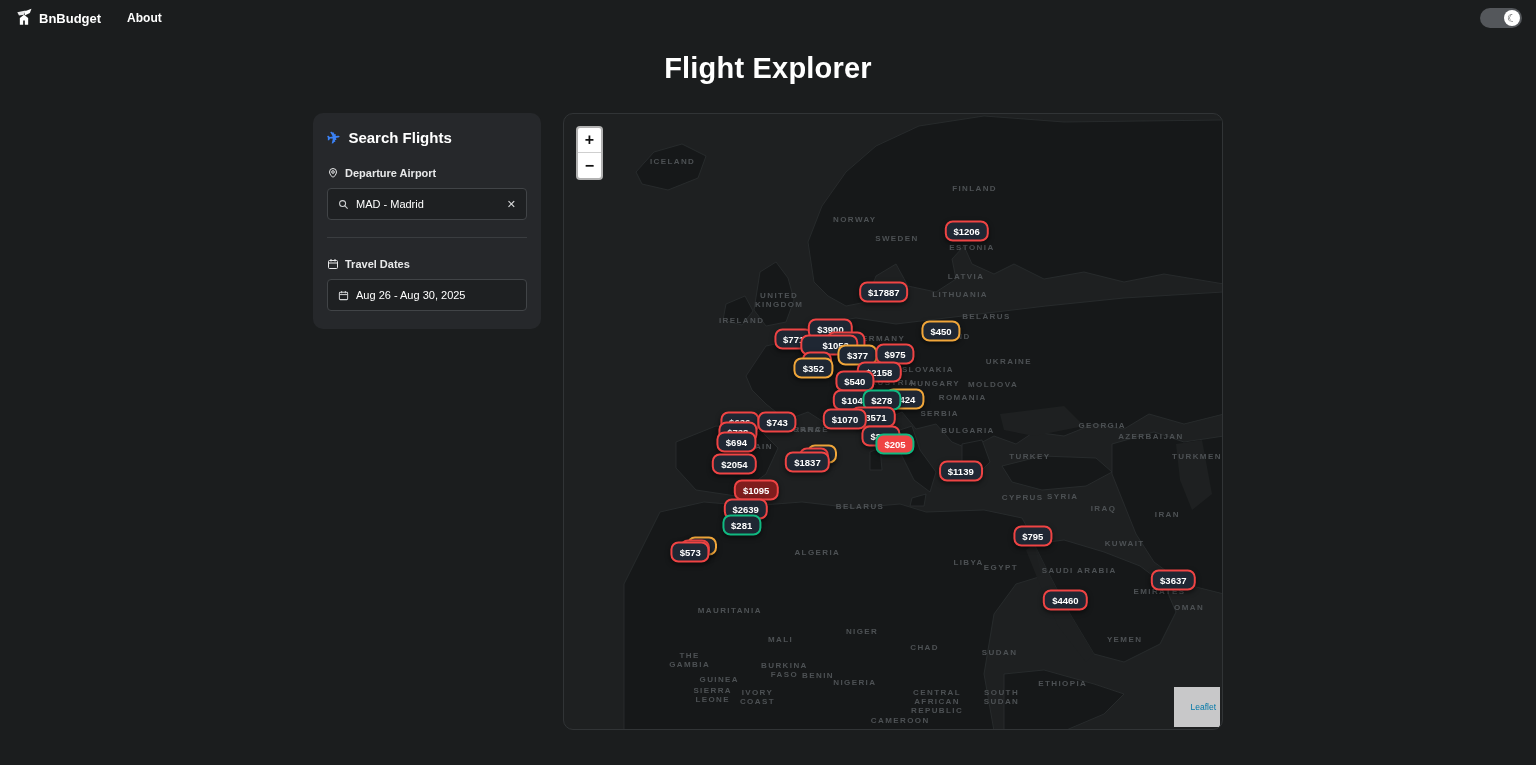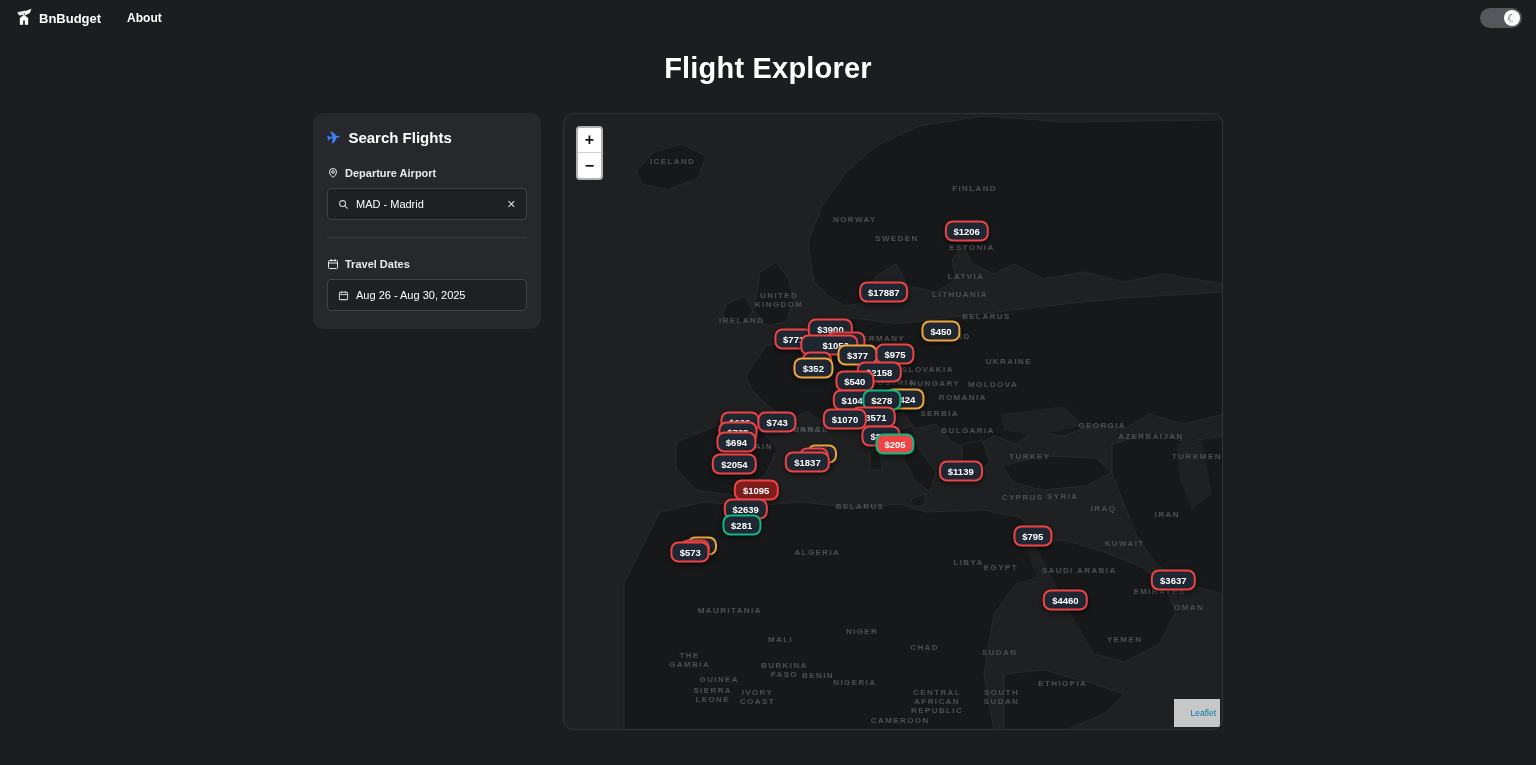--- a/index.html
+++ b/index.html
@@ -54,21 +54,21 @@
             z-index:10; box-shadow:0 2px 5px rgba(0,0,0,.55); cursor:pointer; }
   .marker.blank { min-width:30px; min-height:19px; }
 
   .zoomctl { position:absolute; top:12px; left:12px; width:27px; background:#fff; border-radius:4px;
              border:2px solid rgba(0,0,0,.3); z-index:500; overflow:hidden; }
   .zoom-btn { height:25px; display:flex; align-items:center; justify-content:center; font-size:16px; font-weight:700;
               color:#111; cursor:pointer; }
   .zoom-btn:first-child { border-bottom:1px solid #cfcfcf; }
 
   .attribution { position:absolute; right:2px; bottom:2px; z-index:600; background:rgba(230,230,230,.85);
-                 padding:9px 4px; display:flex; align-items:center; gap:3px; font-size:8.5px; }
+                 padding:15px 4px; display:flex; align-items:center; gap:3px; font-size:8.5px; }
   .attribution a { color:#0078A8; font-weight:400; text-decoration:none; cursor:pointer; }
   .ua-flag { width:9px; height:6px; display:inline-block; }
   .ua-flag .b { width:9px; height:3px; background:#4C7BE1; }
   .ua-flag .y { width:9px; height:3px; background:#FFD500; }
 </style>
 </head>
 <body>
 
 <div class="header">
   <div class="brand">

